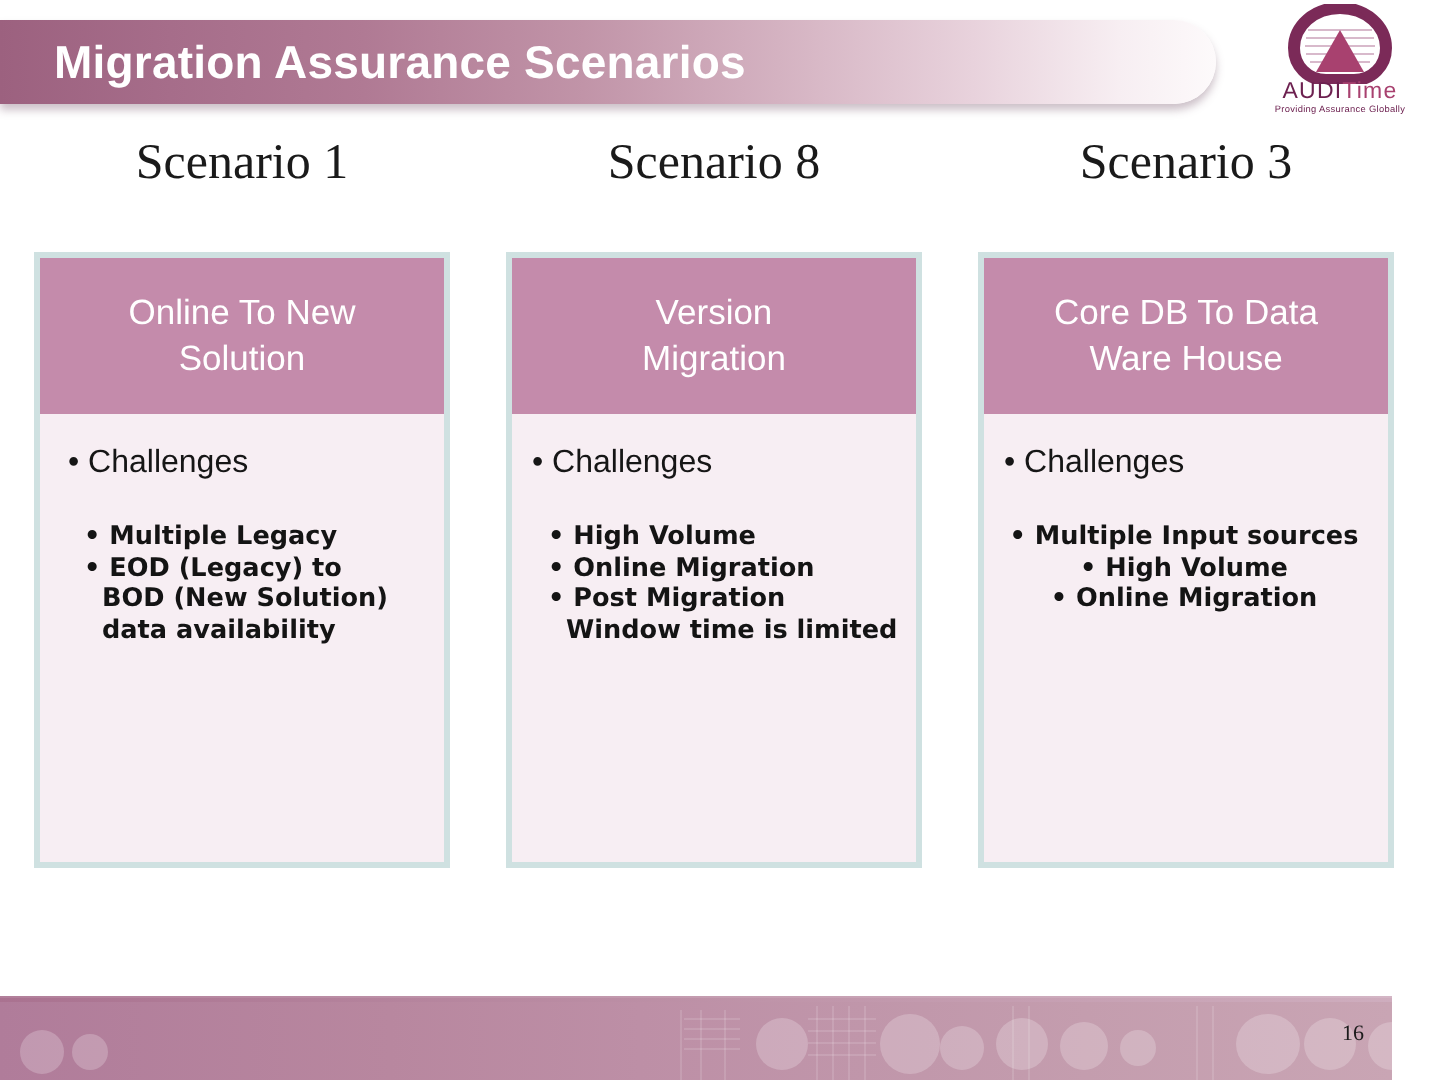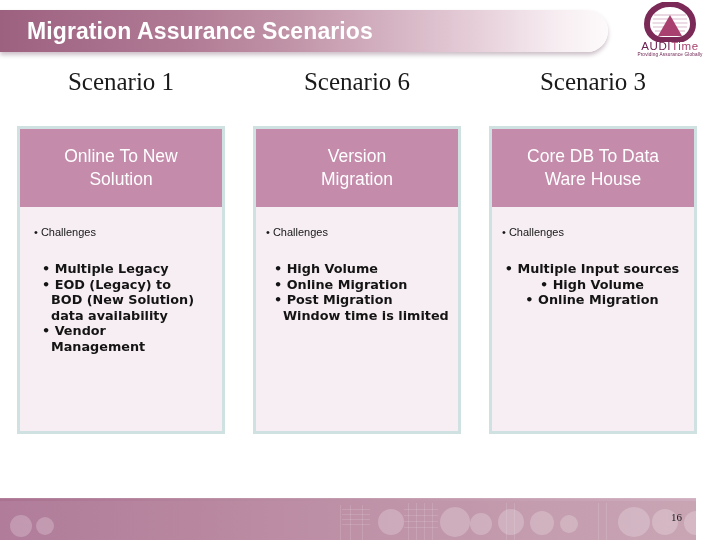--- a/index.html
+++ b/index.html
@@ -130,21 +130,21 @@
     position: absolute;
     left: 0;
     top: 78px;
     width: 100%;
     height: 50px;
     box-sizing: border-box;
     display: flex;
     align-items: center;
   }
   .challenges-text {
-    font-size: 11px;
+    font-size: 16px;
     color: #161616;
     padding-left: 14px;
   }
   #column-1 .challenges-text { padding-left: 14px; }
   #column-2 .challenges-text { padding-left: 10px; }
   #column-3 .challenges-text { padding-left: 10px; }
 
   .bullet-list {
     position: absolute;
     left: 0;
@@ -248,35 +248,34 @@
       </g>
       <path d="M44 13 L56 34 L32 34 Z" fill="#a8416f"></path>
       <path d="M40 3 C46 0 54 2 57 7 C52 4 45 4 40 3 Z" fill="#7b2a58"></path>
     </g>
   </svg>
   <div id="logo-word"><span>AUDI</span><span class="ti">Time</span></div>
   <div id="logo-tag">Providing Assurance Globally</div>
 </div>
 
 <div class="scenario-label" id="scenario-label-1">Scenario 1</div>
-<div class="scenario-label" id="scenario-label-2">Scenario 6</div>
+<div class="scenario-label" id="scenario-label-2">Scenario 8</div>
 <div class="scenario-label" id="scenario-label-3">Scenario 3</div>
 
 <div class="column" id="column-1">
   <div class="col-header">
     <div class="col-header-text">Online To New
 Solution</div>
   </div>
   <div class="challenges-row">
     <span class="challenges-text">•&nbsp;<span>Challenges</span></span>
   </div>
   <ul class="bullet-list">
     <li>Multiple Legacy</li>
     <li>EOD (Legacy) to BOD (New Solution) data availability</li>
-    <li>Vendor Management</li>
   </ul>
 </div>
 
 <div class="column" id="column-2">
   <div class="col-header">
     <div class="col-header-text">Version
 Migration</div>
   </div>
   <div class="challenges-row">
     <span class="challenges-text">•&nbsp;<span>Challenges</span></span>

